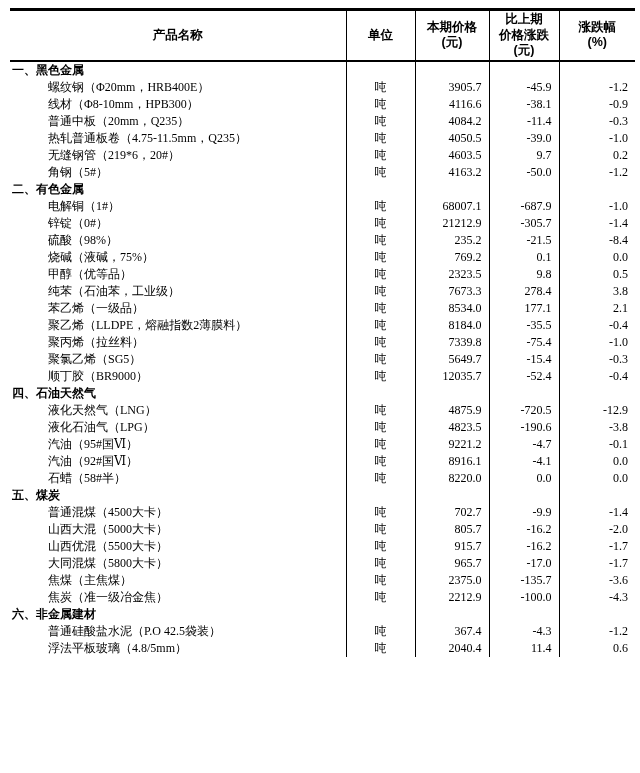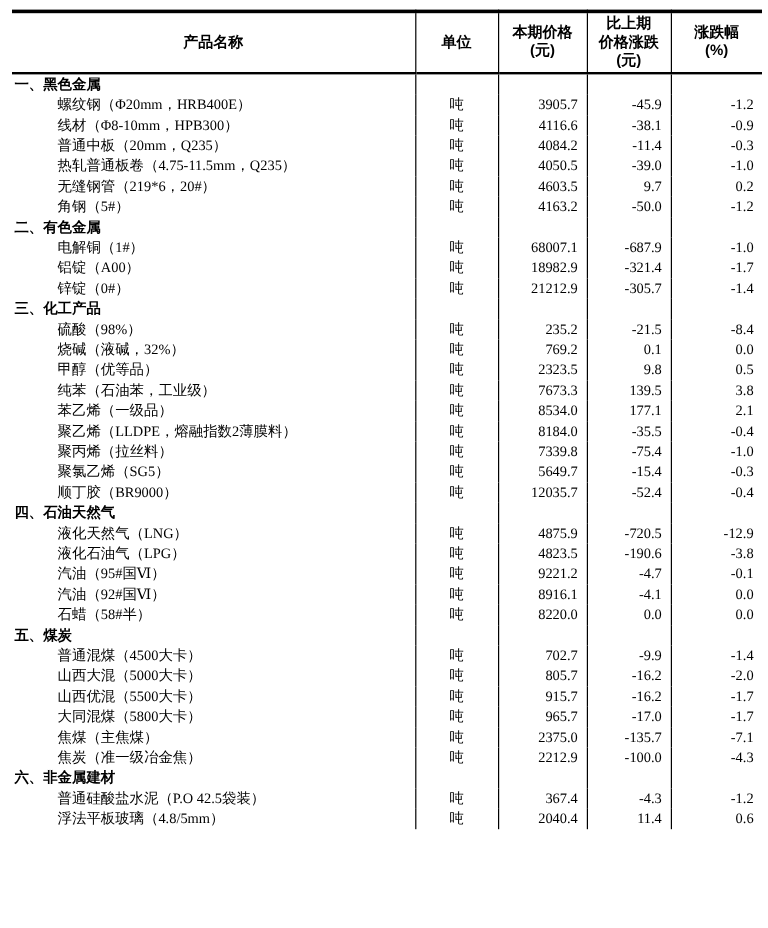--- a/index.html
+++ b/index.html
@@ -156,66 +156,52 @@
           <td class="num-cell vline"></td>
         </tr>
         <tr class="product-row">
           <td class="name-cell">电解铜（1#）</td>
           <td class="unit-cell vline">吨</td>
           <td class="num-cell vline">68007.1</td>
           <td class="num-cell vline">-687.9</td>
           <td class="num-cell vline">-1.0</td>
         </tr>
         <tr class="product-row">
-          <td class="name-cell">铝锭（A00）</td>
-          <td class="unit-cell vline">吨</td>
-          <td class="num-cell vline">18982.9</td>
-          <td class="num-cell vline">-321.4</td>
-          <td class="num-cell vline">-1.7</td>
-        </tr>
-        <tr class="product-row">
           <td class="name-cell">锌锭（0#）</td>
           <td class="unit-cell vline">吨</td>
           <td class="num-cell vline">21212.9</td>
           <td class="num-cell vline">-305.7</td>
           <td class="num-cell vline">-1.4</td>
         </tr>
-        <tr class="section-row">
-          <td class="name-cell">三、化工产品</td>
-          <td class="unit-cell vline"></td>
-          <td class="num-cell vline"></td>
-          <td class="num-cell vline"></td>
-          <td class="num-cell vline"></td>
-        </tr>
         <tr class="product-row">
           <td class="name-cell">硫酸（98%）</td>
           <td class="unit-cell vline">吨</td>
           <td class="num-cell vline">235.2</td>
           <td class="num-cell vline">-21.5</td>
           <td class="num-cell vline">-8.4</td>
         </tr>
         <tr class="product-row">
-          <td class="name-cell">烧碱（液碱，32%）</td>
+          <td class="name-cell">烧碱（液碱，75%）</td>
           <td class="unit-cell vline">吨</td>
           <td class="num-cell vline">769.2</td>
           <td class="num-cell vline">0.1</td>
           <td class="num-cell vline">0.0</td>
         </tr>
         <tr class="product-row">
           <td class="name-cell">甲醇（优等品）</td>
           <td class="unit-cell vline">吨</td>
           <td class="num-cell vline">2323.5</td>
           <td class="num-cell vline">9.8</td>
           <td class="num-cell vline">0.5</td>
         </tr>
         <tr class="product-row">
           <td class="name-cell">纯苯（石油苯，工业级）</td>
           <td class="unit-cell vline">吨</td>
           <td class="num-cell vline">7673.3</td>
-          <td class="num-cell vline">139.5</td>
+          <td class="num-cell vline">278.4</td>
           <td class="num-cell vline">3.8</td>
         </tr>
         <tr class="product-row">
           <td class="name-cell">苯乙烯（一级品）</td>
           <td class="unit-cell vline">吨</td>
           <td class="num-cell vline">8534.0</td>
           <td class="num-cell vline">177.1</td>
           <td class="num-cell vline">2.1</td>
         </tr>
         <tr class="product-row">
@@ -321,21 +307,21 @@
           <td class="unit-cell vline">吨</td>
           <td class="num-cell vline">965.7</td>
           <td class="num-cell vline">-17.0</td>
           <td class="num-cell vline">-1.7</td>
         </tr>
         <tr class="product-row">
           <td class="name-cell">焦煤（主焦煤）</td>
           <td class="unit-cell vline">吨</td>
           <td class="num-cell vline">2375.0</td>
           <td class="num-cell vline">-135.7</td>
-          <td class="num-cell vline">-7.1</td>
+          <td class="num-cell vline">-3.6</td>
         </tr>
         <tr class="product-row">
           <td class="name-cell">焦炭（准一级冶金焦）</td>
           <td class="unit-cell vline">吨</td>
           <td class="num-cell vline">2212.9</td>
           <td class="num-cell vline">-100.0</td>
           <td class="num-cell vline">-4.3</td>
         </tr>
         <tr class="section-row">
           <td class="name-cell">六、非金属建材</td>

